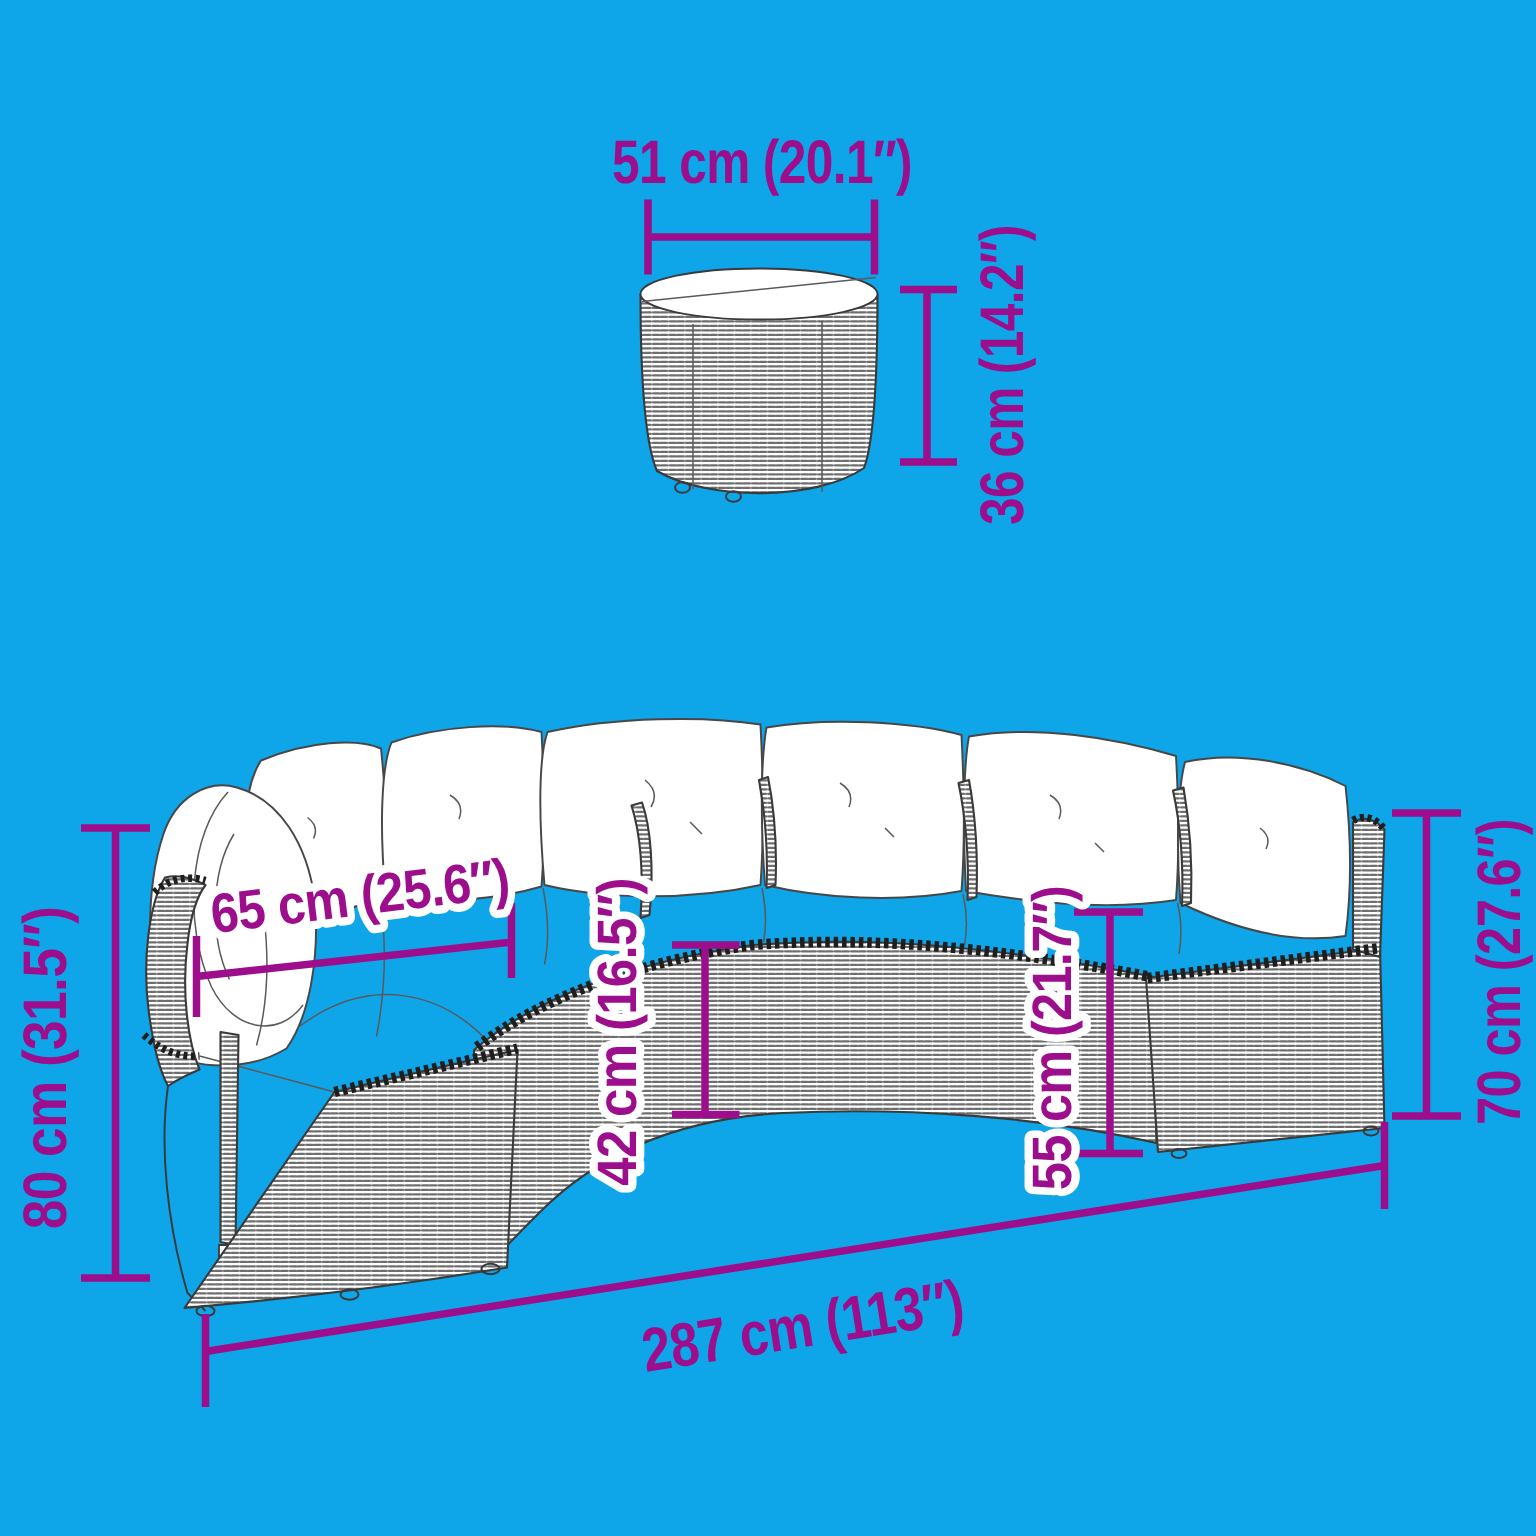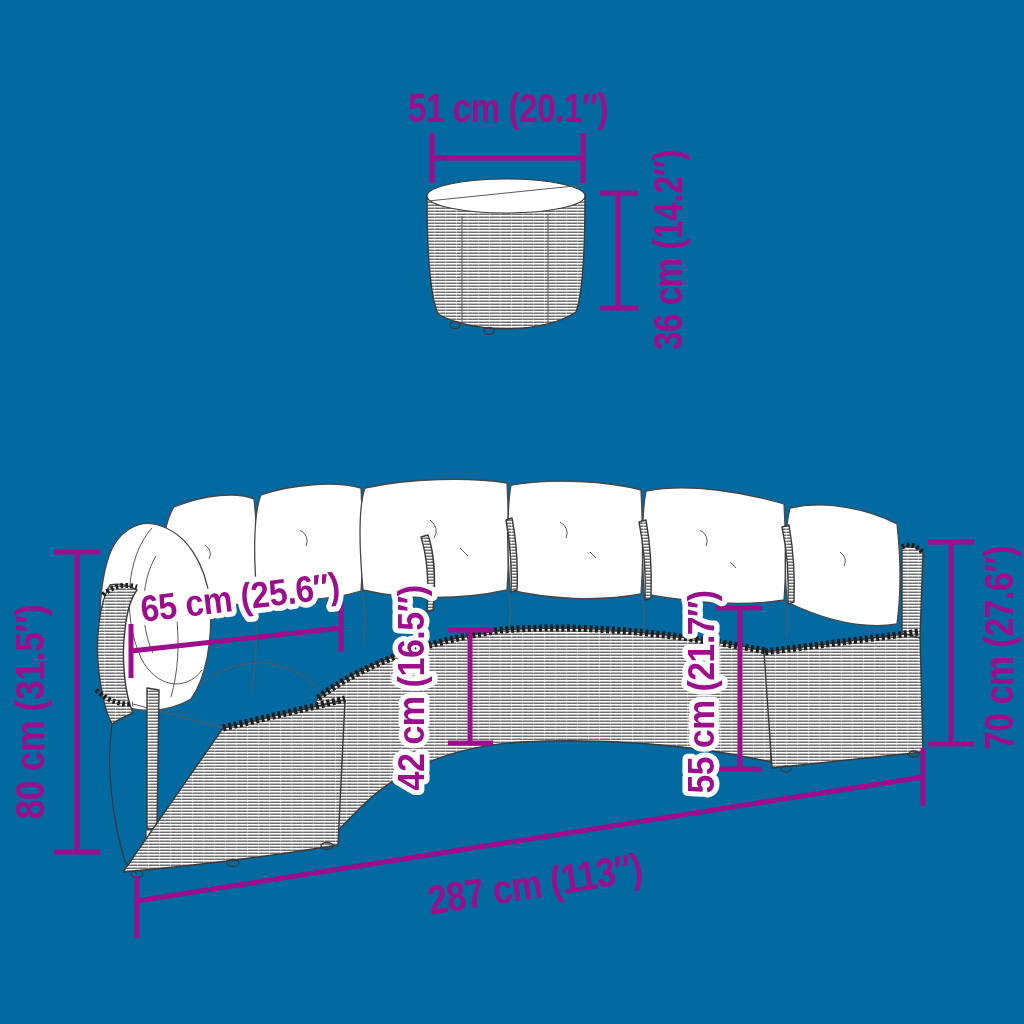--- a/index.html
+++ b/index.html
@@ -1,16 +1,16 @@
 <!DOCTYPE html>
 <html><head>
 <meta charset="utf-8">
 <style>
   html,body{margin:0;padding:0;background:#fff;}
-  .canvas{position:relative;width:1024px;height:1024px;background:#0369a1;overflow:hidden;
+  .canvas{position:relative;width:1024px;height:1024px;background:#0ea5e9;overflow:hidden;
           font-family:"Liberation Sans",sans-serif;}
   svg{display:block;}
   .outline{fill:none;stroke:#3a3a3a;stroke-width:1.3;}
   .thin{fill:none;stroke:#5a5a5a;stroke-width:1;}
   .weave{fill:url(#weave);stroke:#3a3a3a;stroke-width:1.4;stroke-linejoin:round;}
   .pillow{fill:#ffffff;stroke:#474747;stroke-width:1.3;stroke-linejoin:round;}
   .white-shape{fill:#ffffff;stroke:#3a3a3a;stroke-width:1.2;}
   .trim{fill:none;stroke:#1e1e1e;stroke-width:7;stroke-dasharray:3 2.6;stroke-linecap:butt;}
   .trim-sm{fill:none;stroke:#1e1e1e;stroke-width:5;stroke-dasharray:2.6 2.4;}
   .dim{fill:none;stroke:#9C0E8C;stroke-width:5;stroke-linecap:butt;}

